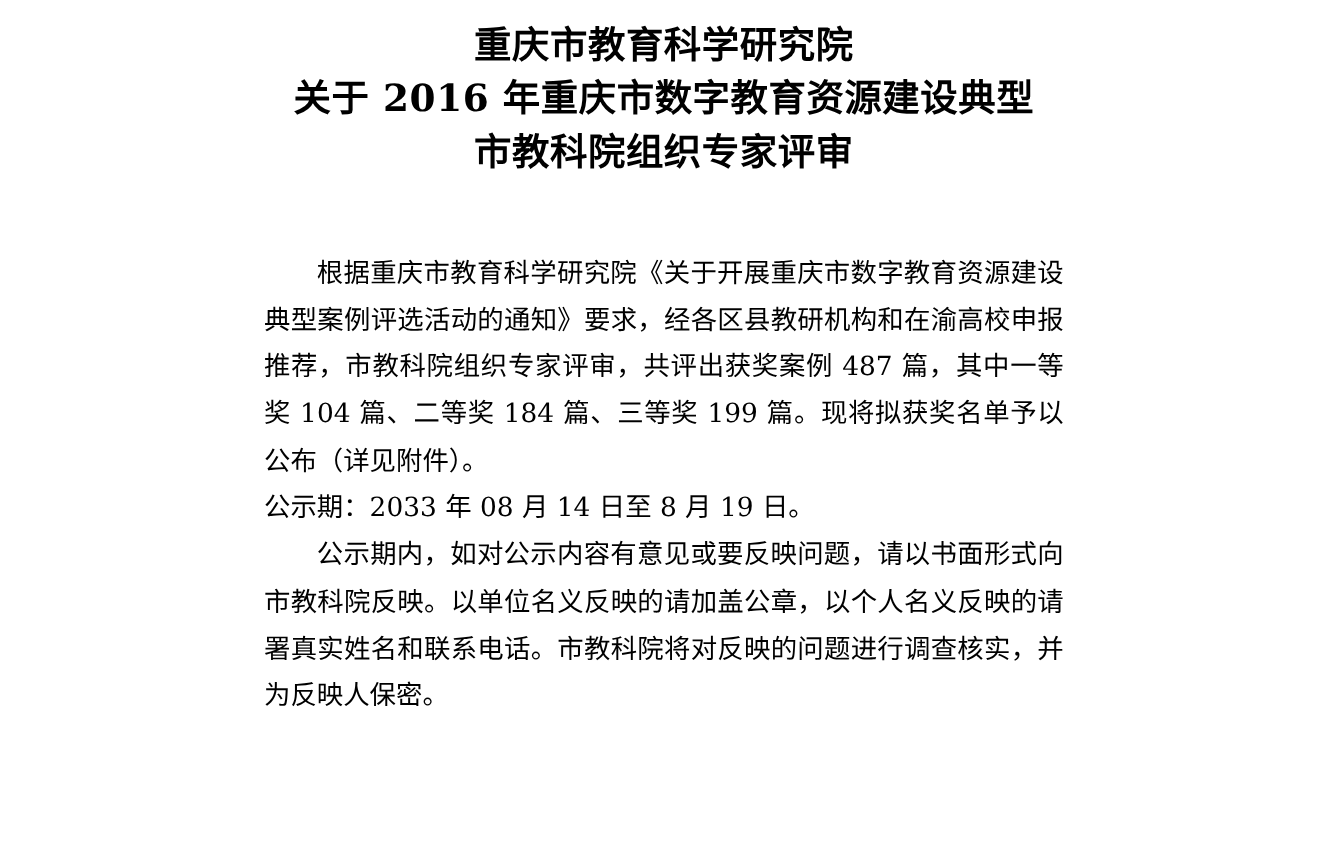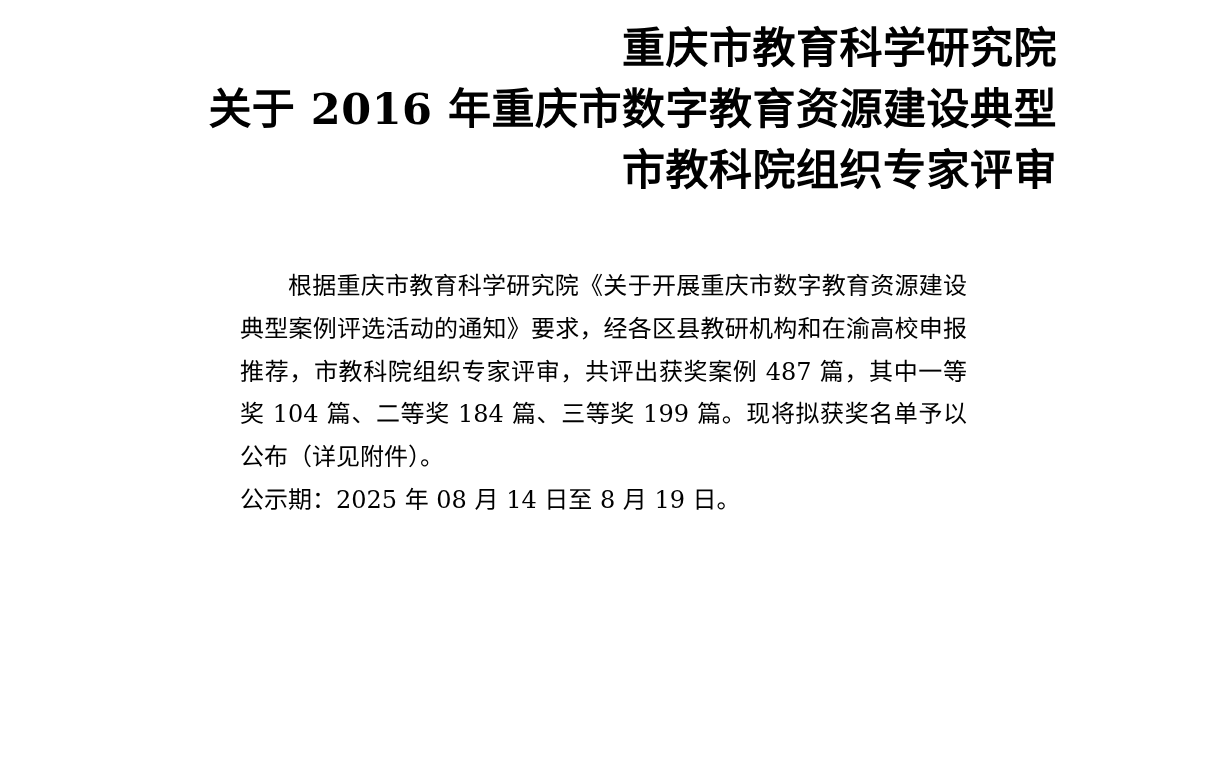--- a/index.html
+++ b/index.html
@@ -20,23 +20,23 @@
     width: 1207px;
     height: 780px;
     background: #ffffff;
     box-sizing: border-box;
   }
 
   
   .doc-title {
     margin: 0;
     padding: 18px 150px 0 150px;
-    text-align: right;
+    text-align: center;
     font-weight: bold;
-    font-size: 43px;
+    font-size: 34px;
     line-height: 1.42;
     letter-spacing: 0.5px;
     font-family: "DejaVu Serif", "Liberation Serif", serif;
   }
   .doc-title .tline {
     display: block;
     white-space: nowrap;
   }
 
   
@@ -76,16 +76,17 @@
 <div class="page">
 
   <h1 class="doc-title">
     <span class="tline">重庆市教育科学研究院</span>
     <span class="tline">关于 2016 年重庆市数字教育资源建设典型</span>
     <span class="tline">市教科院组织专家评审</span>
   </h1>
 
   <div class="doc-body">
     <p class="para para-justify">根据重庆市教育科学研究院《关于开展重庆市数字教育资源建设典型案例评选活动的通知》要求，经各区县教研机构和在渝高校申报推荐，市教科院组织专家评审，共评出获奖案例 487 篇，其中一等奖 104 篇、二等奖 184 篇、三等奖 199 篇。现将拟获奖名单予以公布（详见附件）。</p>
-    <p class="para para-noindent">公示期：2025 年 08 月 14 日至 8 月 19 日。</p>
+    <p class="para para-noindent">公示期：2033 年 08 月 14 日至 8 月 19 日。</p>
+    <p class="para para-justify">公示期内，如对公示内容有意见或要反映问题，请以书面形式向市教科院反映。以单位名义反映的请加盖公章，以个人名义反映的请署真实姓名和联系电话。市教科院将对反映的问题进行调查核实，并为反映人保密。</p>
   </div>
 
 </div>
 
 </body></html>

